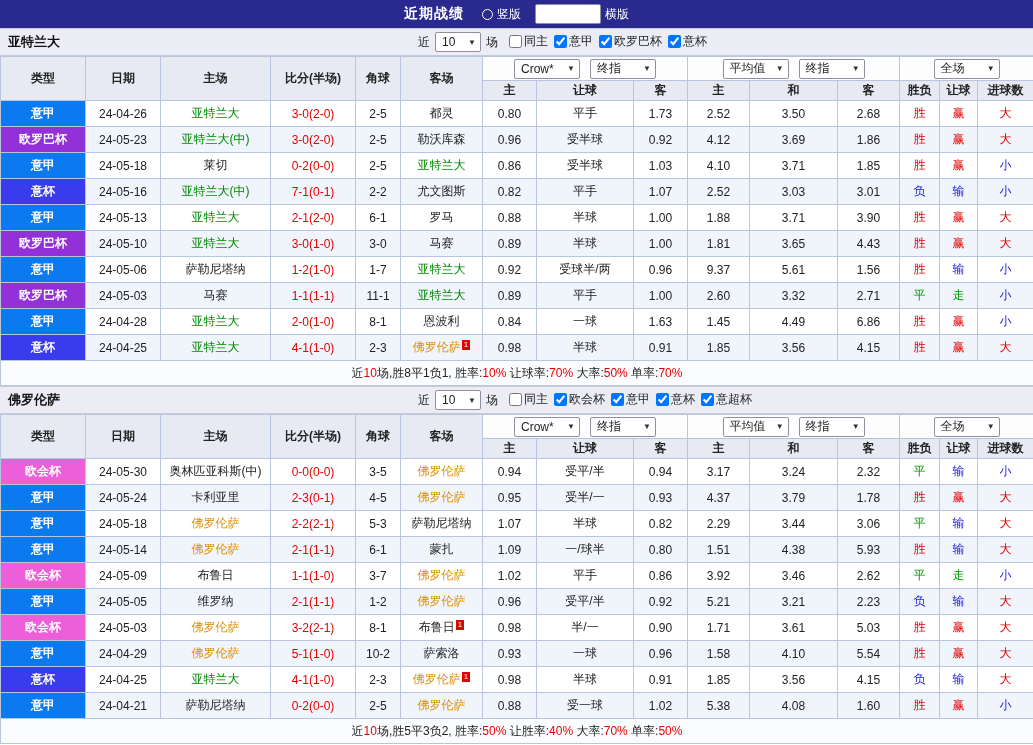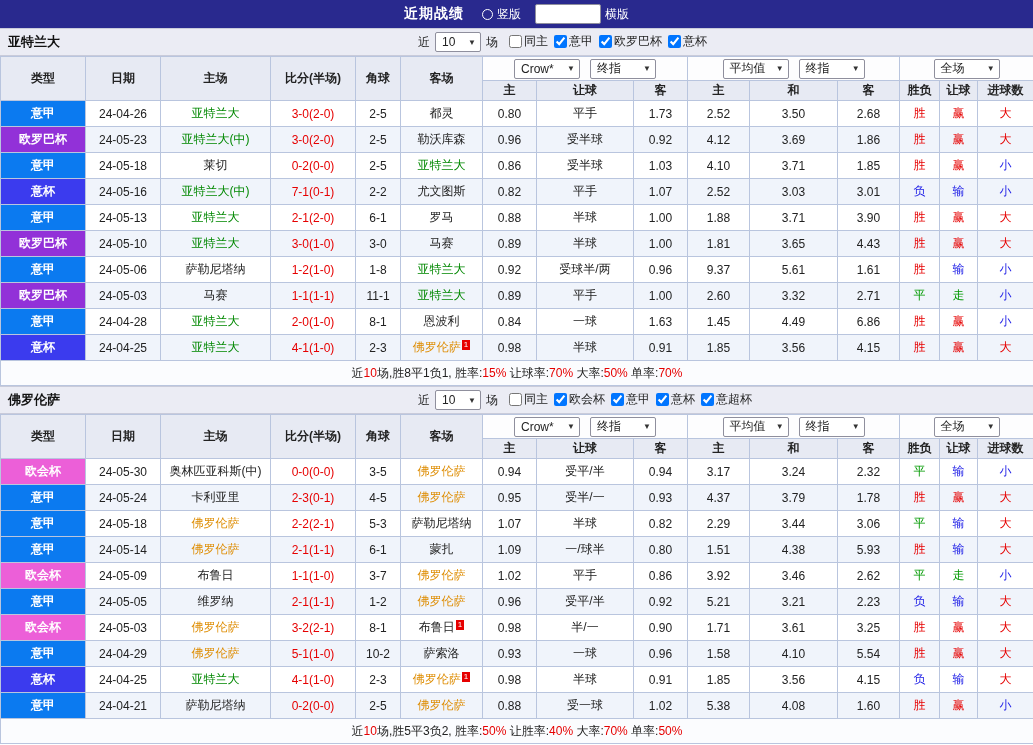--- a/index.html
+++ b/index.html
@@ -251,28 +251,28 @@
           <td>4.43</td>
           <td class="res" style="color: rgb(230, 0, 0); font-weight: normal;">胜</td>
           <td class="res" style="color: rgb(230, 0, 0); font-weight: normal;">赢</td>
           <td class="res" style="color: rgb(230, 0, 0); font-weight: normal;">大</td>
         </tr>
         <tr>
           <td class="type" style="background: rgb(11, 122, 240);">意甲</td>
           <td>24-05-06</td>
           <td><span>萨勒尼塔纳</span></td>
           <td class="score">1-2(1-0)</td>
-          <td>1-8</td>
+          <td>1-7</td>
           <td><span style="color: rgb(0, 136, 0);">亚特兰大</span></td>
           <td>0.92</td>
           <td>受球半/两</td>
           <td>0.96</td>
           <td>9.37</td>
           <td>5.61</td>
-          <td>1.61</td>
+          <td>1.56</td>
           <td class="res" style="color: rgb(230, 0, 0); font-weight: normal;">胜</td>
           <td class="res" style="color: rgb(26, 26, 230); font-weight: normal;">输</td>
           <td class="res" style="color: rgb(26, 26, 230); font-weight: normal;">小</td>
         </tr>
         <tr class="alt">
           <td class="type" style="background: rgb(146, 49, 216);">欧罗巴杯</td>
           <td>24-05-03</td>
           <td><span>马赛</span></td>
           <td class="score">1-1(1-1)</td>
           <td>11-1</td>
@@ -317,21 +317,21 @@
           <td>1.85</td>
           <td>3.56</td>
           <td>4.15</td>
           <td class="res" style="color: rgb(230, 0, 0); font-weight: normal;">胜</td>
           <td class="res" style="color: rgb(230, 0, 0); font-weight: normal;">赢</td>
           <td class="res" style="color: rgb(230, 0, 0); font-weight: normal;">大</td>
         </tr>
       </tbody>
     <tfoot>
       <tr>
-        <td colspan="15" class="summary"><span>近</span><span style="color: rgb(230, 0, 0);">10</span><span>场,胜8平1负1, 胜率:</span><span style="color: rgb(230, 0, 0);">15%</span><span> 让球率:</span><span style="color: rgb(230, 0, 0);">70%</span><span> 大率:</span><span style="color: rgb(230, 0, 0);">50%</span><span> 单率:</span><span style="color: rgb(230, 0, 0);">70%</span></td>
+        <td colspan="15" class="summary"><span>近</span><span style="color: rgb(230, 0, 0);">10</span><span>场,胜8平1负1, 胜率:</span><span style="color: rgb(230, 0, 0);">10%</span><span> 让球率:</span><span style="color: rgb(230, 0, 0);">70%</span><span> 大率:</span><span style="color: rgb(230, 0, 0);">50%</span><span> 单率:</span><span style="color: rgb(230, 0, 0);">70%</span></td>
       </tr>
     </tfoot>
   </table>
 </section>
 
 <section>
   <div class="section-bar">
     <span class="team-name">佛罗伦萨</span>
     <div class="filters">
       <span>近</span>
@@ -537,21 +537,21 @@
           <td>24-05-03</td>
           <td><span style="color: rgb(222, 140, 0);">佛罗伦萨</span></td>
           <td class="score">3-2(2-1)</td>
           <td>8-1</td>
           <td><span>布鲁日</span><sup class="rc">1</sup></td>
           <td>0.98</td>
           <td>半/一</td>
           <td>0.90</td>
           <td>1.71</td>
           <td>3.61</td>
-          <td>3.25</td>
+          <td>5.03</td>
           <td class="res" style="color: rgb(230, 0, 0); font-weight: normal;">胜</td>
           <td class="res" style="color: rgb(230, 0, 0); font-weight: normal;">赢</td>
           <td class="res" style="color: rgb(230, 0, 0); font-weight: normal;">大</td>
         </tr>
         <tr class="alt">
           <td class="type" style="background: rgb(11, 122, 240);">意甲</td>
           <td>24-04-29</td>
           <td><span style="color: rgb(222, 140, 0);">佛罗伦萨</span></td>
           <td class="score">5-1(1-0)</td>
           <td>10-2</td>

